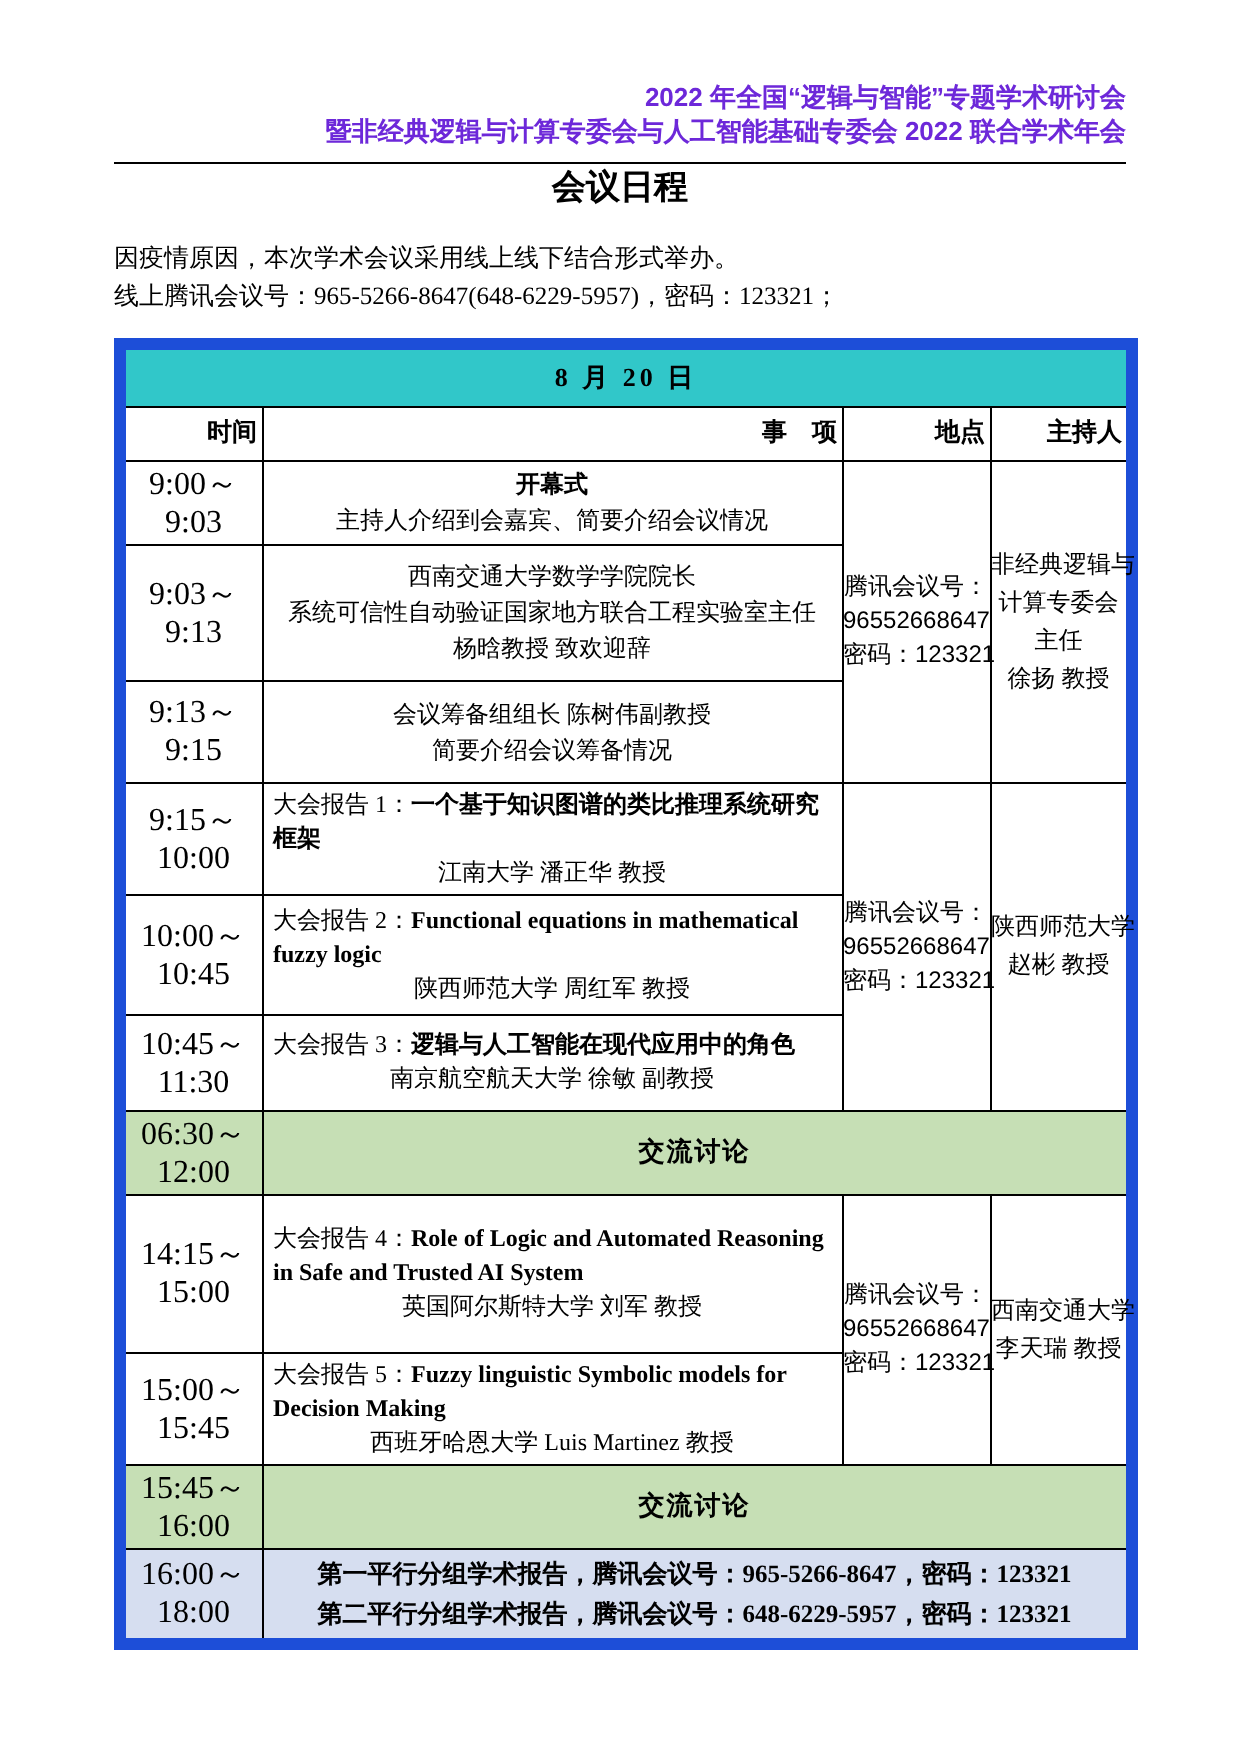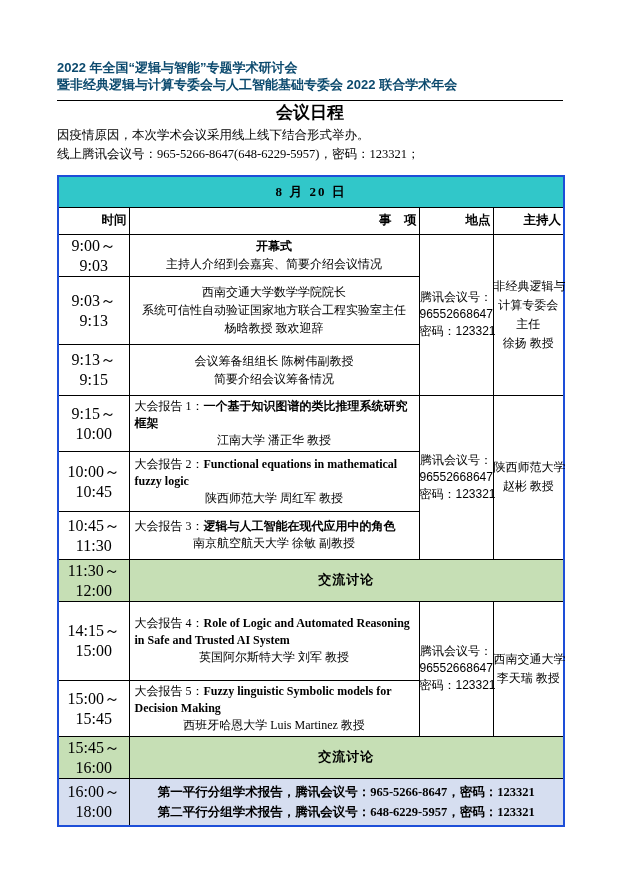--- a/index.html
+++ b/index.html
@@ -6,41 +6,41 @@
   html,body { background:#fff; }
   .page {
     width:619px; height:875px; background:#ffffff; position:relative;
     font-family:"Liberation Serif","DejaVu Serif",serif;
     color:#000;
   }
   .content { padding:40px 56px 0 57px; }
 
   
   .doc-header {
-    text-align:left; color:#0c4a6e; font-weight:bold;
+    text-align:right; color:#6d28d9; font-weight:bold;
     font-family:"Liberation Sans","DejaVu Sans",sans-serif;
-    font-size:13px; line-height:17px;margin-top:19px;
+    font-size:13px; line-height:17px;
   }
   .header-rule { border-bottom:1.5px solid #000; margin-top:7px; }
 
   .section-title {
     text-align:center; font-weight:bold; font-size:17px;
     font-family:"Liberation Sans","DejaVu Sans",sans-serif;
     margin-top:0; color:#000;
   }
 
-  .intro { margin-top:2px; font-size:12.5px; line-height:19px; color:#000; }
+  .intro { margin-top:15px; font-size:12.5px; line-height:19px; color:#000; }
 
   
   table.schedule {
     margin-top:11px; width:506px; border-collapse:collapse; table-layout:fixed;
     font-size:12px;
   }
   table.schedule, table.schedule td { border:1px solid #000; }
-  table.schedule { border:2px solid #1d4ed8; }
+  table.schedule { border:6px solid #1d4ed8; }
   td { vertical-align:middle; text-align:center; padding:1px 2px; overflow:visible; }
 
   .date-row td {
     background:#31c7c9; font-weight:bold; font-size:13px;
     border-bottom:2px solid #000; height:31px; letter-spacing:2px;
   }
   .colhead-row td {
     font-weight:bold; font-size:12.5px; border-bottom:2px solid #000; height:27px;text-align:right;
   }
 
@@ -169,21 +169,21 @@
 
       <tr style="height:48px">
         <td class="time-cell">10:45～11:30</td>
         <td class="report-cell">
           <div class="report-title"><span>大会报告 3：</span><b>逻辑与人工智能在现代应用中的角色</b></div>
           <div class="speaker-line">南京航空航天大学 徐敏 副教授</div>
         </td>
       </tr>
 
       <tr class="green-row" style="height:33px">
-        <td class="time-cell">11:30～12:00</td>
+        <td class="time-cell">06:30～12:00</td>
         <td colspan="3" class="discussion-label">交流讨论</td>
       </tr>
 
       <tr style="height:79px">
         <td class="time-cell">14:15～15:00</td>
         <td class="report-cell">
           <div class="report-title"><span>大会报告 4：</span><b>Role of Logic and Automated Reasoning in Safe and Trusted AI System</b></div>
           <div class="speaker-line">英国阿尔斯特大学 刘军 教授</div>
         </td>
         <td class="venue-cell" rowspan="2">

